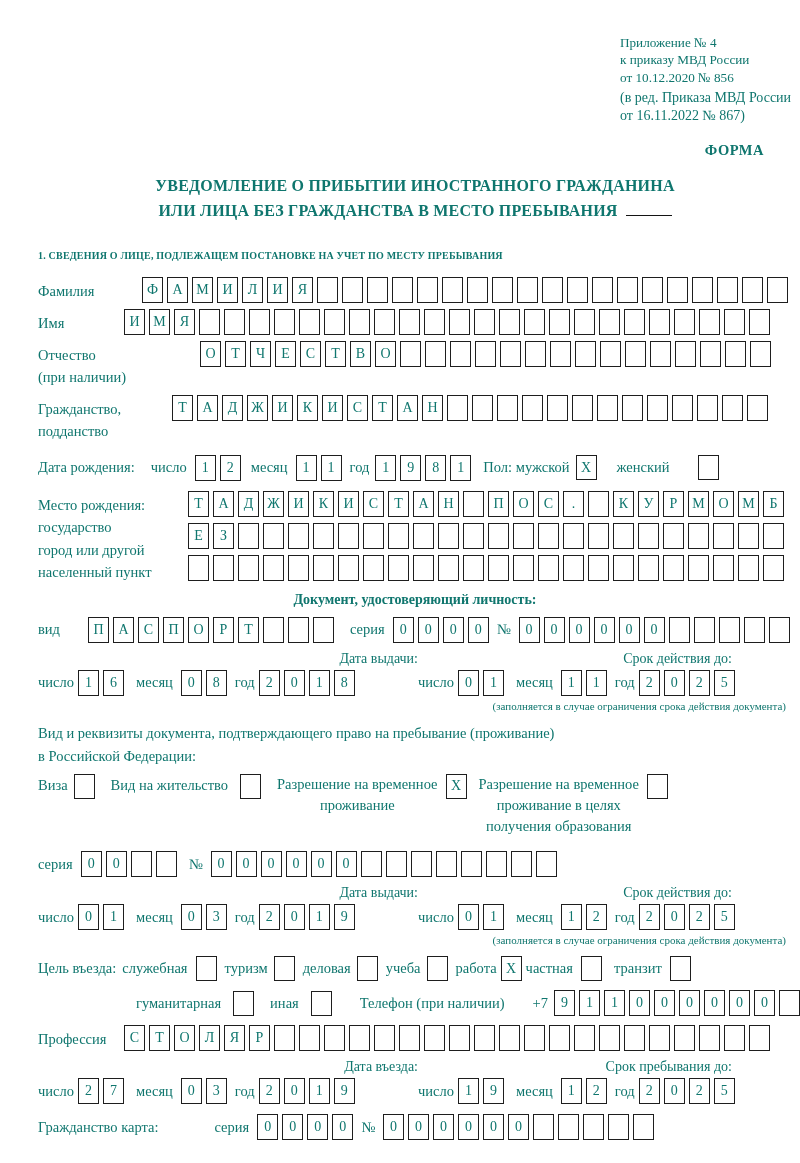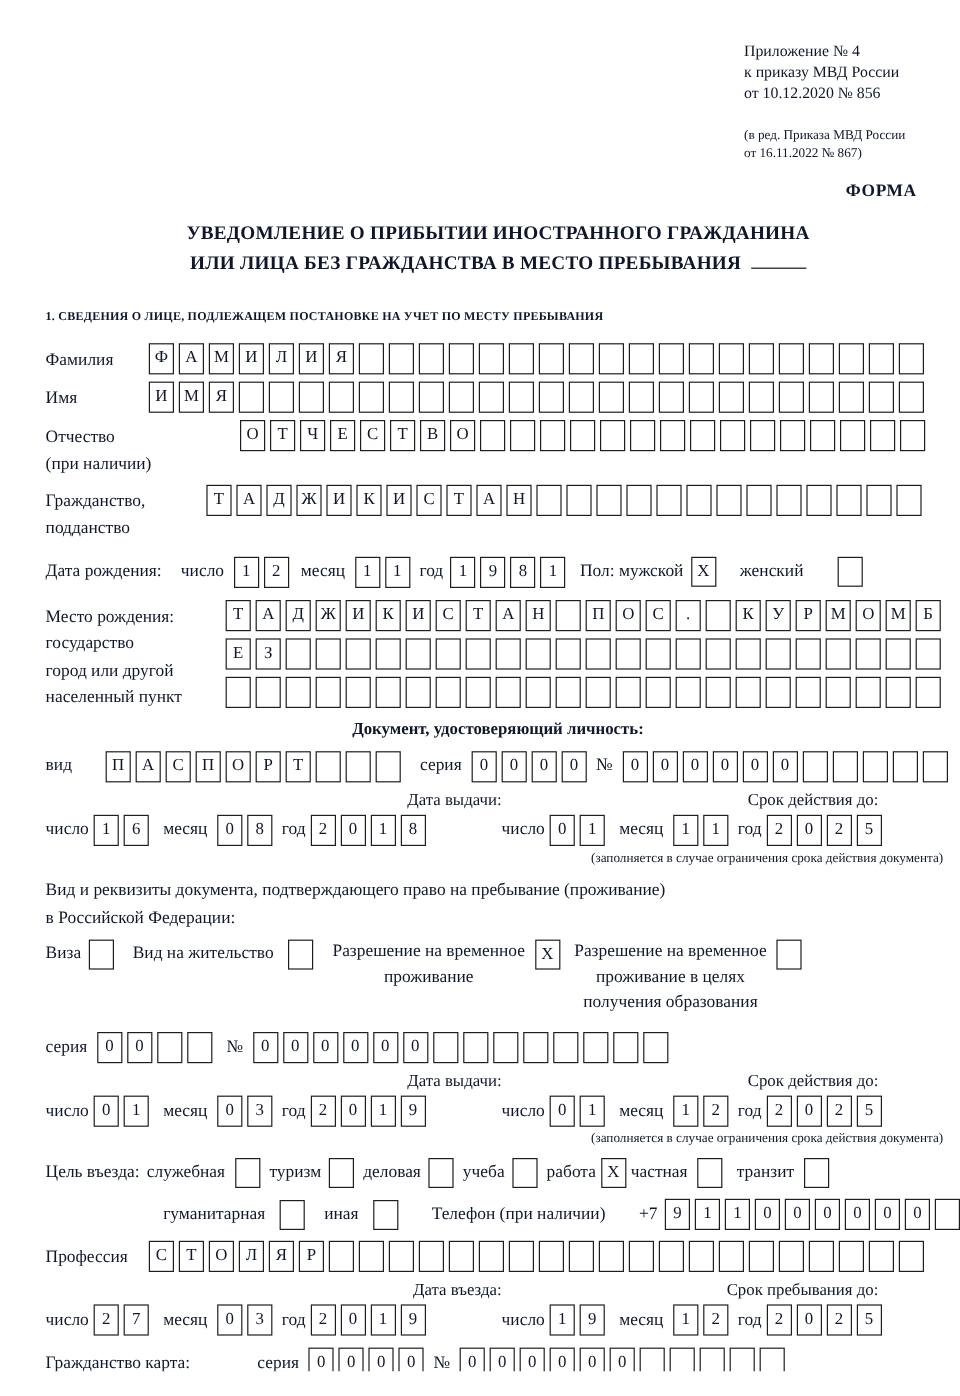--- a/index.html
+++ b/index.html
@@ -2,27 +2,27 @@
 <html><head>
 <meta charset="utf-8">
 <style>
   html,body { margin:0; padding:0; background:#ffffff; }
   .page {
     position:relative;
     width:800px; height:1143px;
     box-sizing:border-box;
     padding:34px 8px 0 38px;
     background:#ffffff;
-    color:#0f172a;
+    color:#0f766e;
     font-family:"Liberation Serif","DejaVu Serif",serif;
     font-size:14.5px;
     overflow:hidden;
   }
   .ref-block { margin-left:582px; line-height:1.32; font-size:13.2px; white-space:nowrap; }
-  .ref-sub { margin-top:20px; font-size:11px; line-height:1.3; white-space:nowrap; }
+  .ref-sub { margin-top:3px; font-size:14px; line-height:1.3; white-space:nowrap; }
   .forma { text-align:right; padding-right:28px; font-weight:bold; font-size:14.5px; margin-top:16px; letter-spacing:0.5px; }
   .title { text-align:center; font-weight:bold; font-size:16px; line-height:1.6; margin-top:14px; letter-spacing:0.2px; }
   .title-underline { display:inline-block; width:46px; border-bottom:1.6px solid #141414; height:12px; margin-left:8px; }
   .section-heading { font-weight:bold; font-size:10px; margin-top:26px; letter-spacing:0.2px; }
 
   .grid-row { display:flex; align-items:flex-start; margin-top:6px; }
   .row-label { line-height:1.55; padding-top:3px; flex:none; }
   .w86 { width:86px; } .w134 { width:134px; } .w150 { width:150px; } .w162 { width:162px; } .w140 { width:140px; }
 
   .cells { display:flex; flex:none; }
@@ -86,21 +86,21 @@
 
   <div class="title">
     <div>УВЕДОМЛЕНИЕ О ПРИБЫТИИ ИНОСТРАННОГО ГРАЖДАНИНА</div>
     <div>
       <span>ИЛИ ЛИЦА БЕЗ ГРАЖДАНСТВА В МЕСТО ПРЕБЫВАНИЯ</span><span class="title-underline"></span>
     </div>
   </div>
 
   <div class="section-heading">1. СВЕДЕНИЯ О ЛИЦЕ, ПОДЛЕЖАЩЕМ ПОСТАНОВКЕ НА УЧЕТ ПО МЕСТУ ПРЕБЫВАНИЯ</div>
 
-  <div class="grid-row" style="margin-top:16px;">
+  <div class="grid-row" style="margin-top:16px;justify-content:space-between;">
     <div class="row-label w86">Фамилия</div>
     <div class="cells">
         <span class="cell">Ф</span>
         <span class="cell">А</span>
         <span class="cell">М</span>
         <span class="cell">И</span>
         <span class="cell">Л</span>
         <span class="cell">И</span>
         <span class="cell">Я</span>
         <span class="cell"></span>

